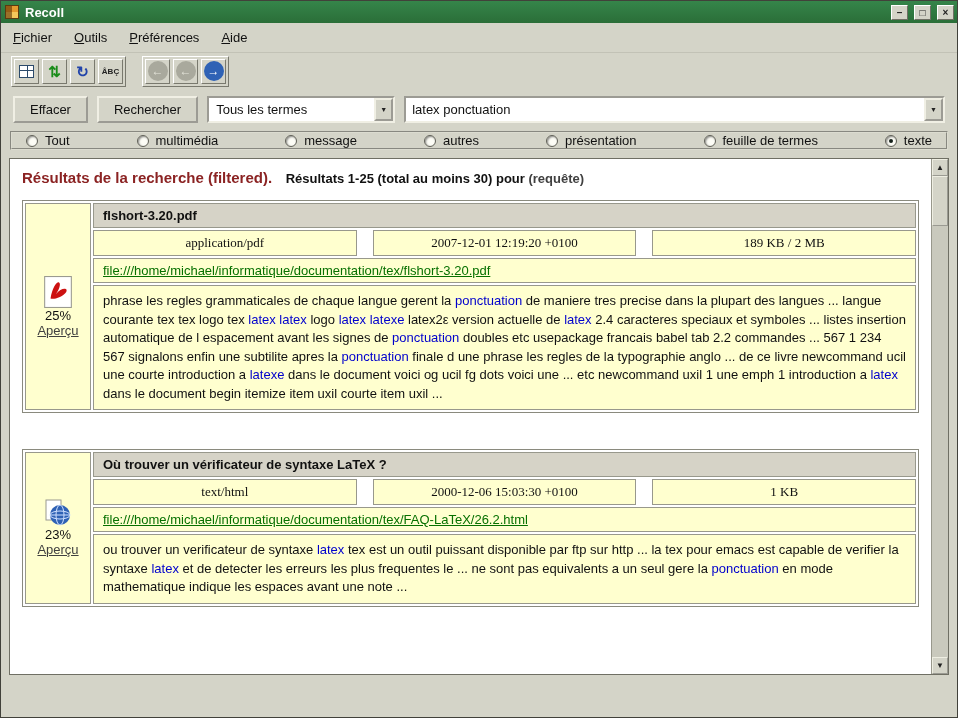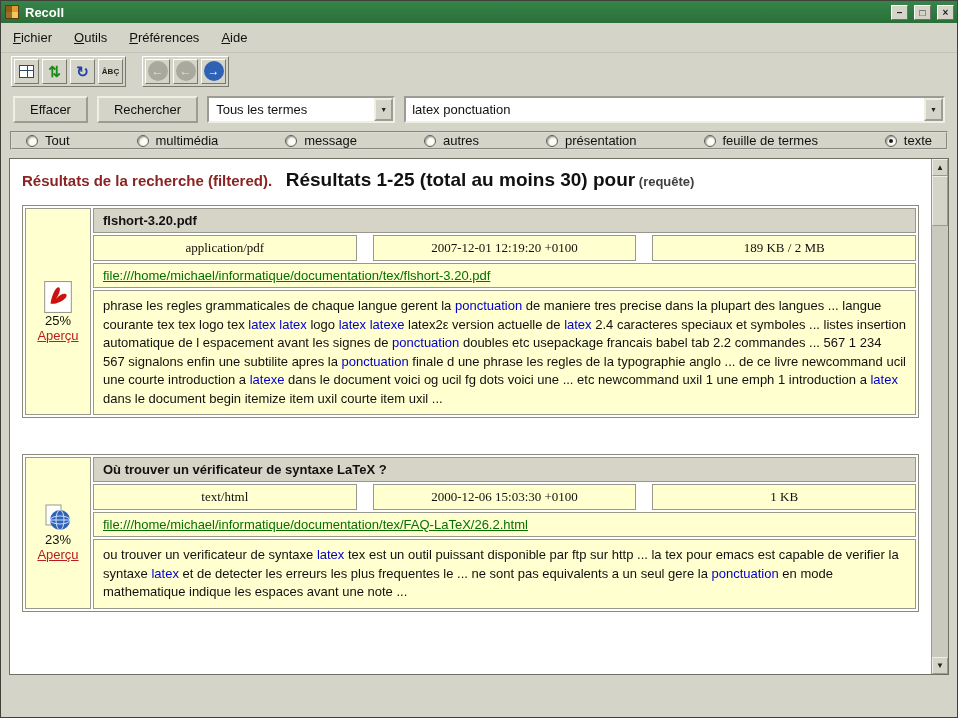--- a/index.html
+++ b/index.html
@@ -69,31 +69,31 @@
                   position:relative; flex:0 0 auto; }
   .radio.selected .radio-circle::after { content:""; position:absolute; inset:3px;
                   border-radius:50%; background:#15201a; }
 
   
   .results-wrap { flex:1 1 auto; margin:0 8px; background:#ffffff;
                   border:1px solid #6f6f64; display:flex; overflow:hidden; }
   .results { flex:1; padding:8px 10px 0; overflow:hidden; }
   .results-header { margin:2px 0 4px 2px; }
   .results-title { color:#8b2323; font-weight:bold; font-size:15px; }
-  .results-summary { font-weight:bold; font-size:19px; margin-left:10px; }
+  .results-summary { font-weight:bold; font-size:13px; margin-left:10px; }
   .query-link { color:#404040; font-weight:bold; }
 
   .rtable { display:flex; gap:2px; background:#ffffff; border:1px solid #8a8a7e;
             padding:2px; margin:14px 2px 0; }
   .rtable + .rtable { margin-top:36px; }
   .rleft { width:66px; background:#ffffcf; border:1px solid #98988c; display:flex;
            flex-direction:column; align-items:center; justify-content:center; gap:0;
            flex:0 0 auto; }
   .relevance { font-size:13px; color:#111; }
-  .preview-link { color:#b91c1c; text-decoration:underline; font-size:13px; }
+  .preview-link { color:#404040; text-decoration:underline; font-size:13px; }
   .rmain { flex:1; display:flex; flex-direction:column; gap:2px; }
   .rtitle { background:#d6d3c7; border:1px solid #98988c; font-weight:bold; padding:4px 9px;
             font-size:13px; }
   .rmeta { display:flex; gap:16px;font-family:Liberation Serif, serif; }
   .rcell { flex:1; background:#ffffcf; border:1px solid #98988c; text-align:center;
            padding:4px 4px; font-size:13px; }
   .rurl { background:#ffffcf; border:1px solid #98988c; padding:4px 9px; font-size:13px; }
   .url-link { color:#067000; text-decoration:underline; }
   .rsnippet { background:#ffffcf; border:1px solid #98988c; padding:6px 9px; font-size:13px;
               line-height:18.5px; flex:1; }

